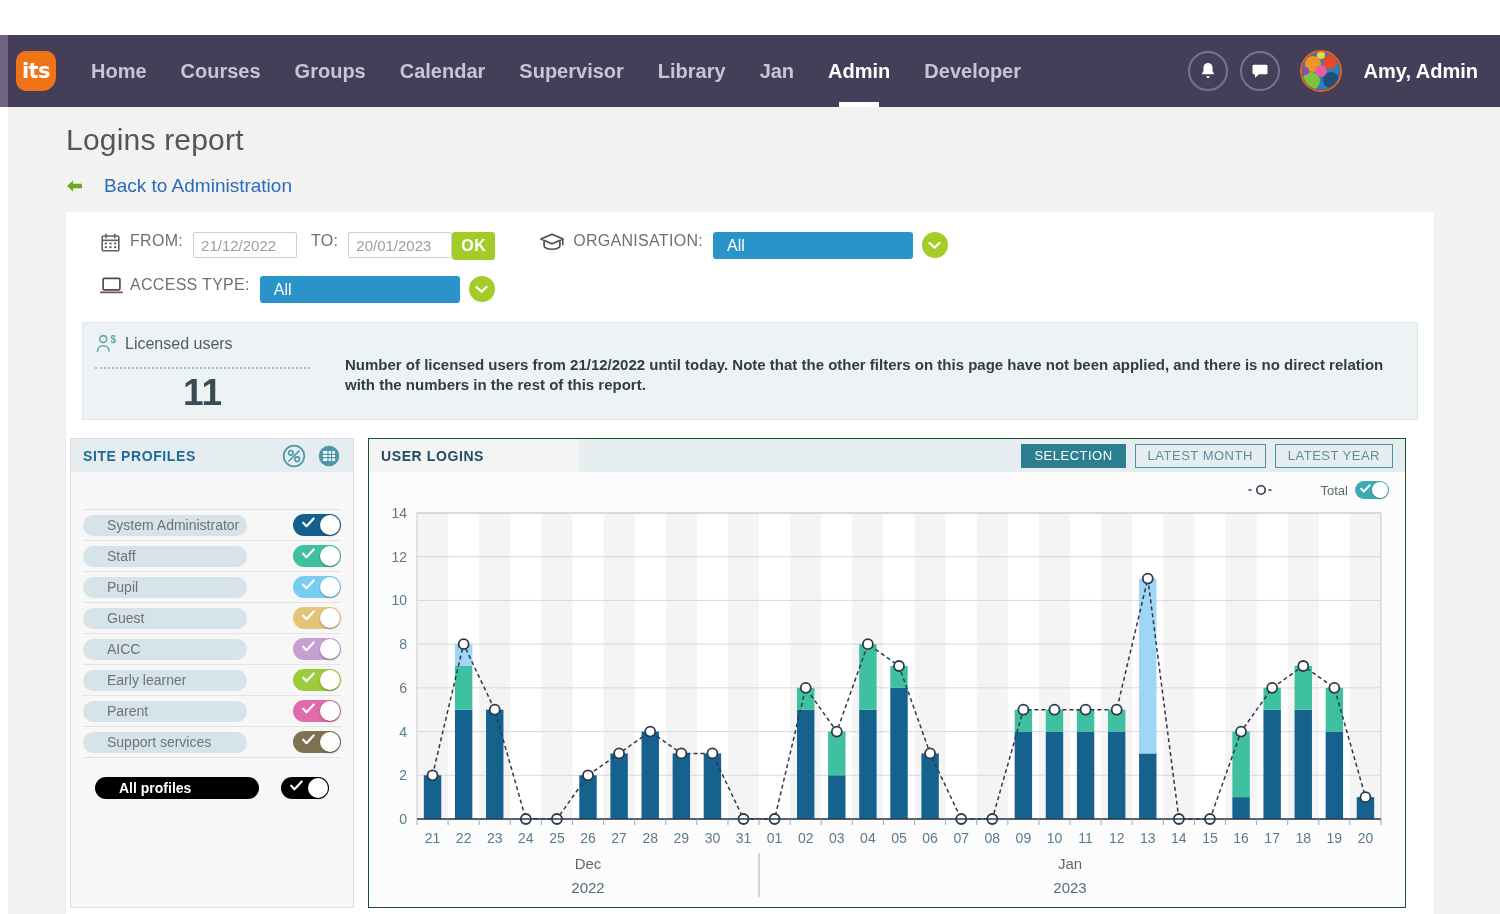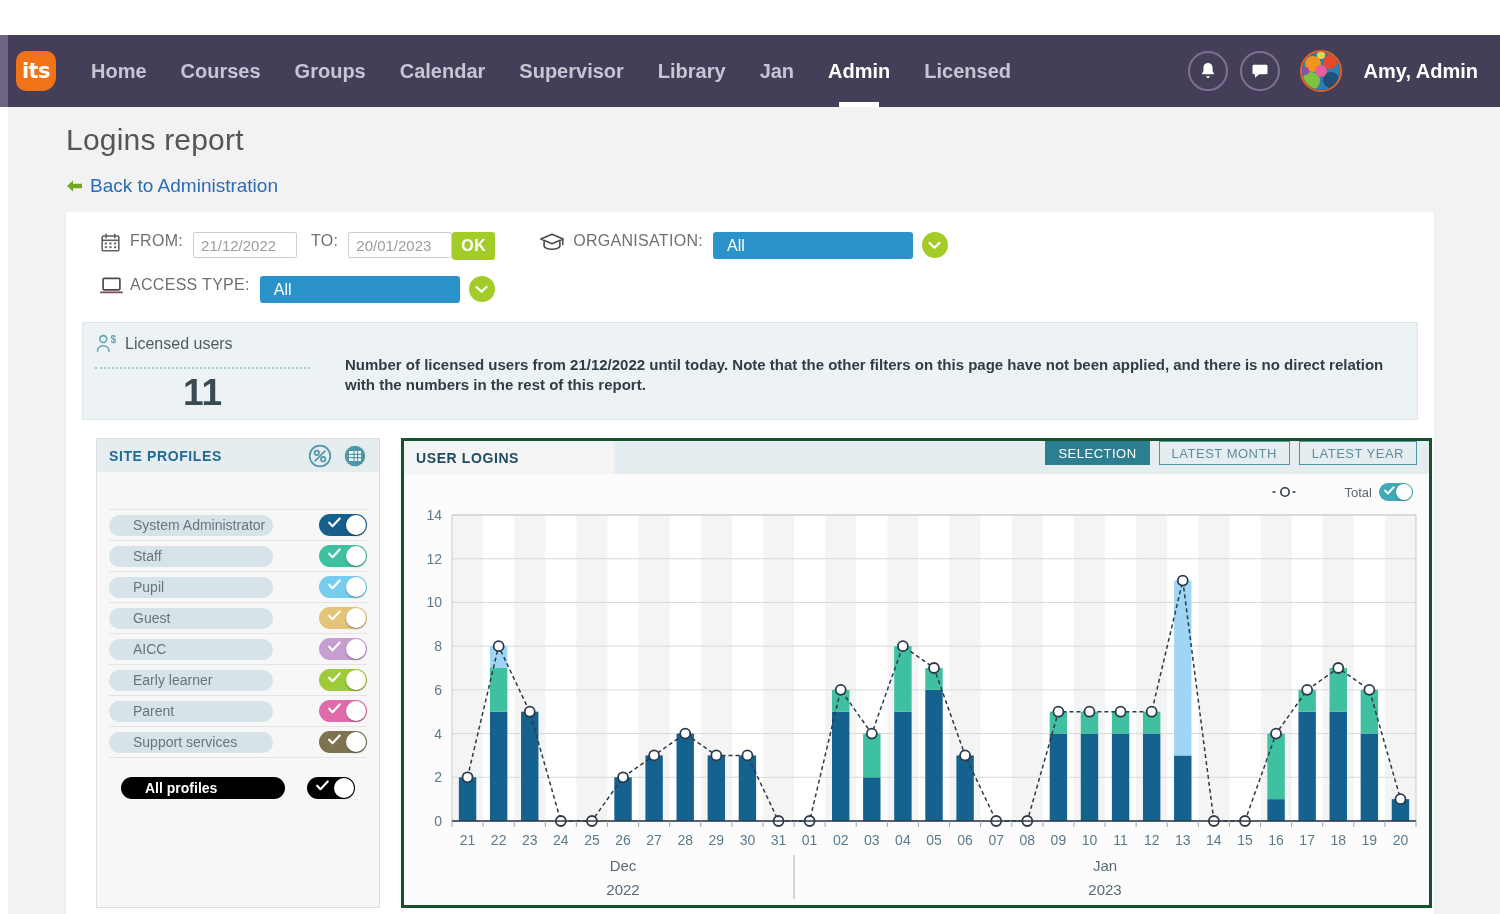--- a/index.html
+++ b/index.html
@@ -49,21 +49,21 @@
     border: 2px solid #e1641f; margin-left: 8px; flex: none;
   }
   .user-name { color: #ffffff; font-size: 20px; font-weight: 700; margin-left: 10px; white-space: nowrap; }
 
   
   .page-wrap { position: absolute; left: 8px; top: 107px; width: 1492px; height: 807px; background: #f2f2f2; }
   .page-title {
     position: absolute; left: 58px; top: 16px;
     font-size: 30px; color: #555555; font-weight: 400; letter-spacing: 0.2px;
   }
-  .back-link { position: absolute; left: 58px; top: 68px; display: flex; align-items: center; gap: 7px; cursor: pointer; }
+  .back-link { position: absolute; left: 58px; top: 68px; display: flex; align-items: center; gap: 21px; cursor: pointer; }
   .back-link .label { color: #2b6cb8; font-size: 19px; }
   .arrow-left-icon { display: block; }
 
   .content-card {
     position: absolute; left: 58px; top: 105px; width: 1368px; height: 702px;
     background: #ffffff; box-shadow: 0 1px 2px rgba(0,0,0,0.07);
   }
 
   
   .filters { position: absolute; left: 0; top: 0; width: 100%; padding: 20px 0 0 34px; }
@@ -101,21 +101,21 @@
   .lic-title { font-size: 16px; color: #4e5d66; }
   .lic-left { position: absolute; left: 12px; top: 44px; width: 215px; }
   .lic-divider { border-top: 2px dotted #9dc4cf; width: 215px; }
   .lic-number { text-align: center; font-size: 37px; color: #3a4a52; font-weight: 700; margin-top: 5px; line-height: 1; }
   .lic-desc {
     position: absolute; left: 262px; top: 32px; width: 1040px;
     font-size: 15px; color: #2f3e46; font-weight: 700; line-height: 1.33;
   }
 
   
-  .lower { position: absolute; left: 30px; top: 226px; width: 1336px; height: 470px; display: flex; gap: 21px; }
+  .lower { position: absolute; left: 4px; top: 226px; width: 1336px; height: 470px; display: flex; gap: 14px; }
 
   .profiles-panel {
     width: 284px; background: #f7f7f7; border: 1px solid #dedede; position: relative; overflow: hidden;
   }
   .profiles-head {
     height: 33px; background: #e6edf0; display: flex; align-items: center; padding-left: 12px;
   }
   .profiles-head .ptitle { font-size: 14px; font-weight: 700; color: #1f6b96; letter-spacing: 0.6px; }
   .profiles-head .picons { margin-left: auto; display: flex; gap: 11px; padding-right: 12px; }
   .pic-btn { width: 24px; height: 24px; cursor: pointer; display: block; }
@@ -141,27 +141,27 @@
   }
   .profiles-foot { padding: 14px 12px 0 12px; border-top: 1px solid #e4e4e4; margin: 0 12px; }
   .all-row { height: 31px; display: flex; align-items: center; }
   .all-pill {
     background: #000000; color: #ffffff; border-radius: 13px; height: 22px;
     display: flex; align-items: center; padding-left: 24px; font-size: 14px; font-weight: 700;
     width: 164px; flex: none;
   }
 
   
-  .chart-panel { flex: 1; background: #fcfcfc; border: 3px solid #14532d; position: relative; overflow: hidden; }
+  .chart-panel { flex: 1; background: #fcfcfc; border: 1px solid #14532d; position: relative; overflow: hidden; }
   .chart-head { height: 33px; display: flex; align-items: stretch; background: #f4f4f4; }
   .chart-head .ctitle {
     font-size: 14px; font-weight: 700; color: #1f4b63; letter-spacing: 0.6px;
     display: flex; align-items: center; padding-left: 12px; width: 210px; flex: none; background: #f4f4f4;
   }
-  .chart-tabs { flex: 1; background: #e6edf0; display: flex; align-items: flex-start; justify-content: flex-end; gap: 9px; padding-right: 12px; }
+  .chart-tabs { flex: 1; background: #e6edf0; display: flex; align-items: center; justify-content: flex-end; gap: 9px; padding-right: 12px; }
   .tab {
     height: 24px; padding: 0 12px; font-size: 13px; letter-spacing: 0.5px;
     display: flex; align-items: center; cursor: pointer; border: 1px solid #4d93a5; color: #5d8e9d; background: transparent;
   }
   .tab.active { background: #2c7f91; color: #ffffff; border-color: #2c7f91; }
 
   .legend-row { position: absolute; right: 16px; top: 42px; display: flex; align-items: center; gap: 7px; }
   .legend-label { font-size: 13px; color: #5b6a70; margin-left: 40px; }
   .legend-toggle { width: 34px; height: 18px; border-radius: 9px; background: #3fa9b5; position: relative; cursor: pointer; }
   .legend-toggle .knob { position: absolute; right: 1px; top: 1px; width: 16px; height: 16px; border-radius: 50%; background: #fff; box-shadow: 0 1px 2px rgba(0,0,0,0.3); }
@@ -180,21 +180,21 @@
     <div class="logo">its</div>
     <div class="nav-items">
         <div class="nav-item">Home</div>
         <div class="nav-item">Courses</div>
         <div class="nav-item">Groups</div>
         <div class="nav-item">Calendar</div>
         <div class="nav-item">Supervisor</div>
         <div class="nav-item">Library</div>
         <div class="nav-item">Jan</div>
         <div class="nav-item active">Admin</div>
-        <div class="nav-item">Licensed</div>
+        <div class="nav-item">Developer</div>
       </div>
     <div class="nav-right">
       <div class="circ-btn">
         <svg width="20" height="20" viewBox="0 0 24 24">
           <path d="M12 2.5c-3.1 0-5.5 2.4-5.5 5.5v4.2l-1.6 2.6c-.3.5 0 1.2.7 1.2h12.8c.6 0 1-.7.7-1.2l-1.6-2.6V8c0-3.1-2.4-5.5-5.5-5.5z" fill="#ffffff"></path>
           <path d="M9.8 18.2c.2 1.3 1.1 2.1 2.2 2.1s2-.8 2.2-2.1H9.8z" fill="#ffffff"></path>
         </svg>
       </div>
       <div class="circ-btn">
         <svg width="20" height="20" viewBox="0 0 24 24">

